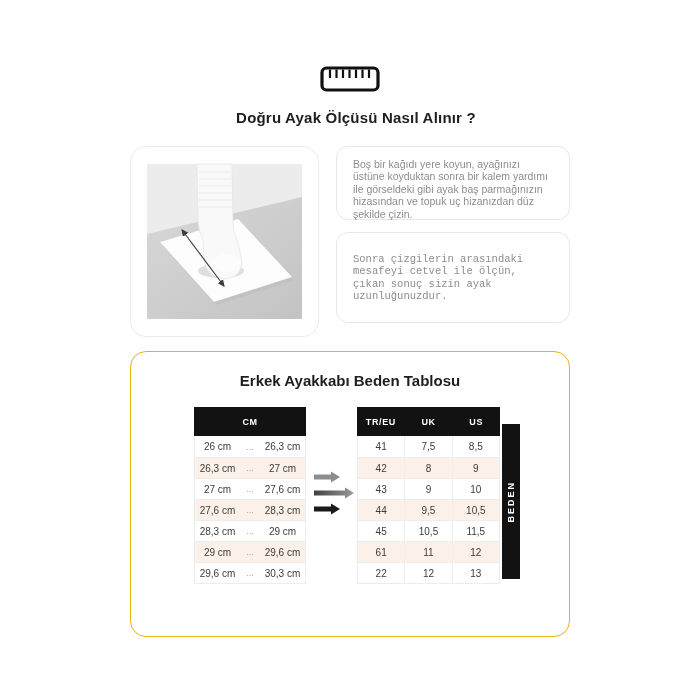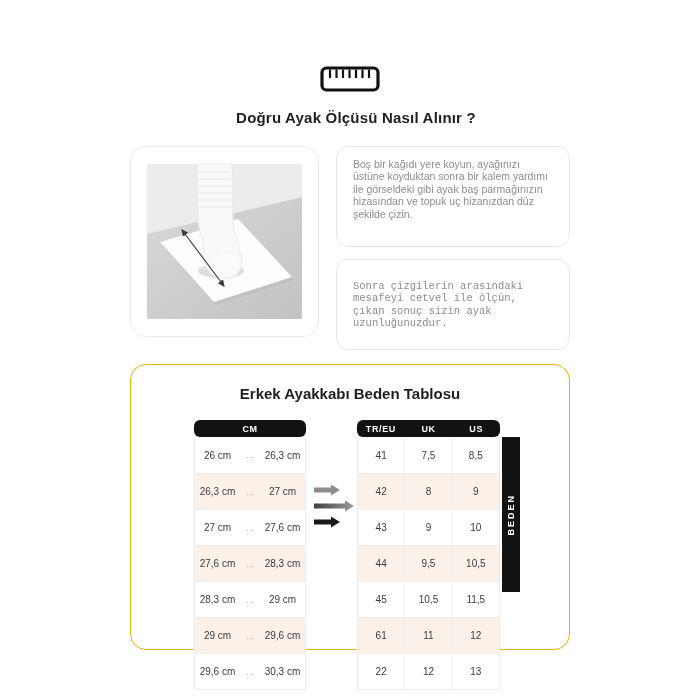--- a/index.html
+++ b/index.html
@@ -13,36 +13,36 @@
 
   .top-section { display:flex; gap:17px; margin:20px 130px 0; }
 
   .photo-card { flex:none; width:189px; height:191px; border:1px solid #ececec;
     border-radius:16px; padding:16px; background:#fff; }
   .photo-card svg { width:100%; height:100%; border-radius:3px; display:block; }
 
   .steps { flex:1; display:flex; flex-direction:column; gap:12px; }
   .step-box { border:1px solid #e7e7e7; border-radius:12px; background:#fff;
     padding:11px 16px; color:#8d8d8d; font-size:10.5px; line-height:12.4px; }
-  .step-box.s1 { height:101px; }
+  .step-box.s1 { height:74px; }
   .step-box.s2 { height:91px; display:flex; align-items:center;font-family:Liberation Mono, monospace; }
 
   .table-card { margin:14px 130px 0; height:286px; border:1px solid #eab308;
     border-radius:16px; background:#fff; }
   .table-title { padding-top:20px; text-align:center; font-size:15px;
     font-weight:700; color:#1e1e1e; }
 
   .tables-row { display:flex; align-items:flex-start; margin-top:18px; padding-left:63px; }
 
-  .t-header { height:17px; background:#121212; color:#ffffff; font-size:9px;
+  .t-header { height:29px; background:#121212; color:#ffffff; font-size:9px;
     font-weight:700; display:flex; align-items:center; justify-content:center;
-    letter-spacing:.6px;border-radius:6px; }
+    letter-spacing:.6px; }
   .t-header.cols span { flex:1; text-align:center; }
   .t-body { border:1px solid #ededed; border-top:none; }
-  .trow { display:flex; height:36px; border-top:1px solid #ededed;
+  .trow { display:flex; height:21px; border-top:1px solid #ededed;
     font-size:10px; color:#3b3b3b; background:#fff; }
   .trow:first-child { border-top:none; }
   .trow.alt { background:#fcf1e9; }
   .trow .c { display:flex; align-items:center; justify-content:center; }
 
   .cm-table { width:112px; flex:none; }
   .cm-table .c.from, .cm-table .c.to { flex:1; }
   .cm-table .c.sep { width:20px; color:#a8a8a8; font-size:9px; }
 
   .arrows { flex:none; width:40px; height:48px; margin:62px 3px 0 8px; }

